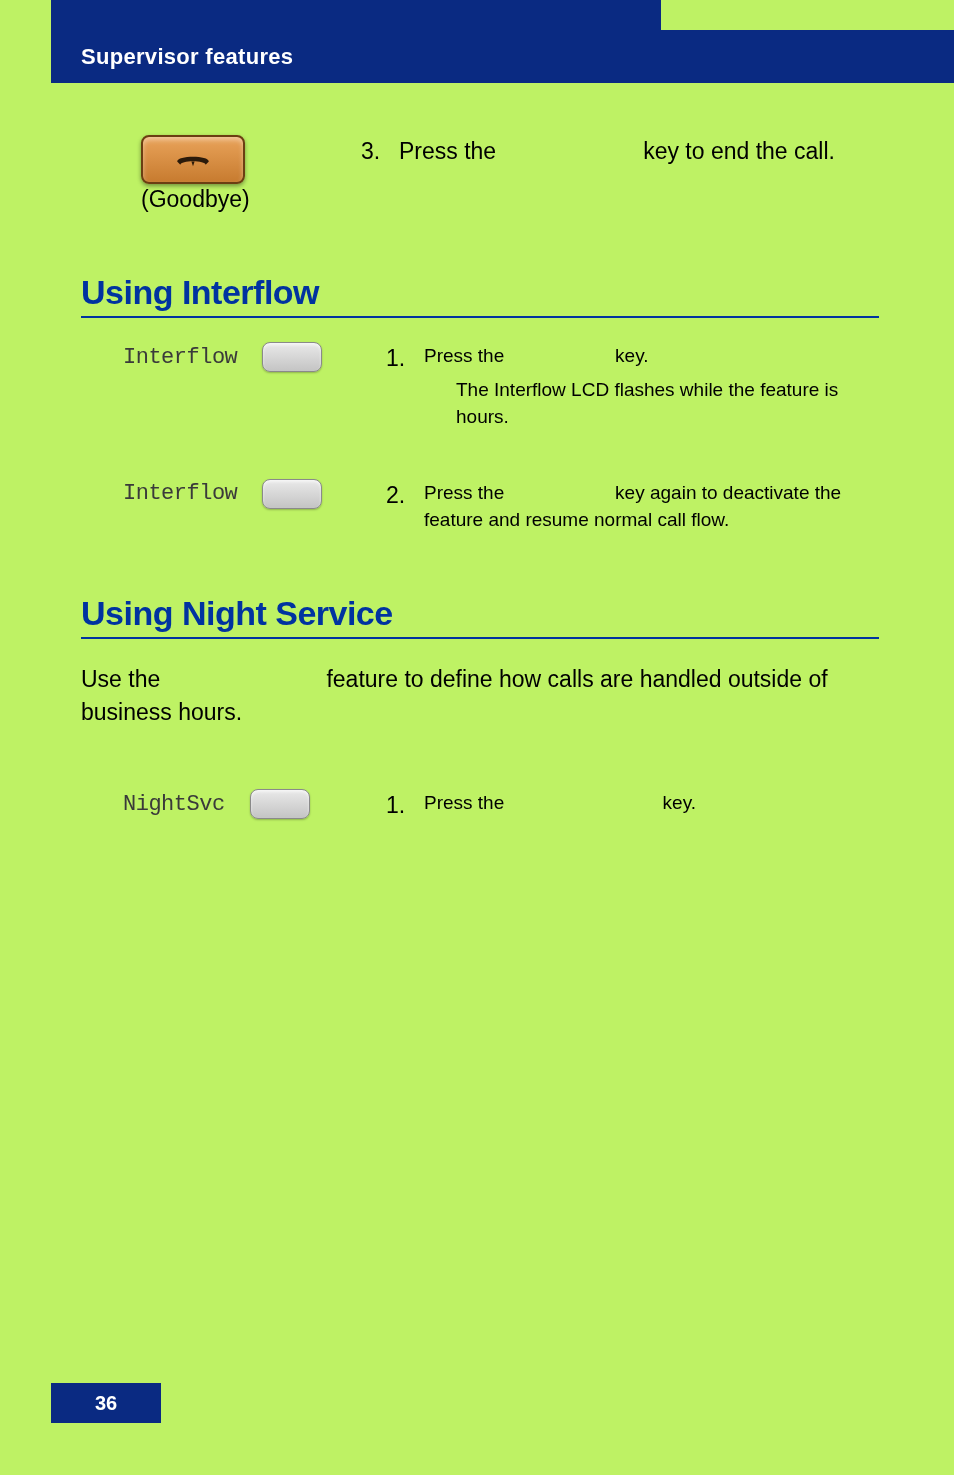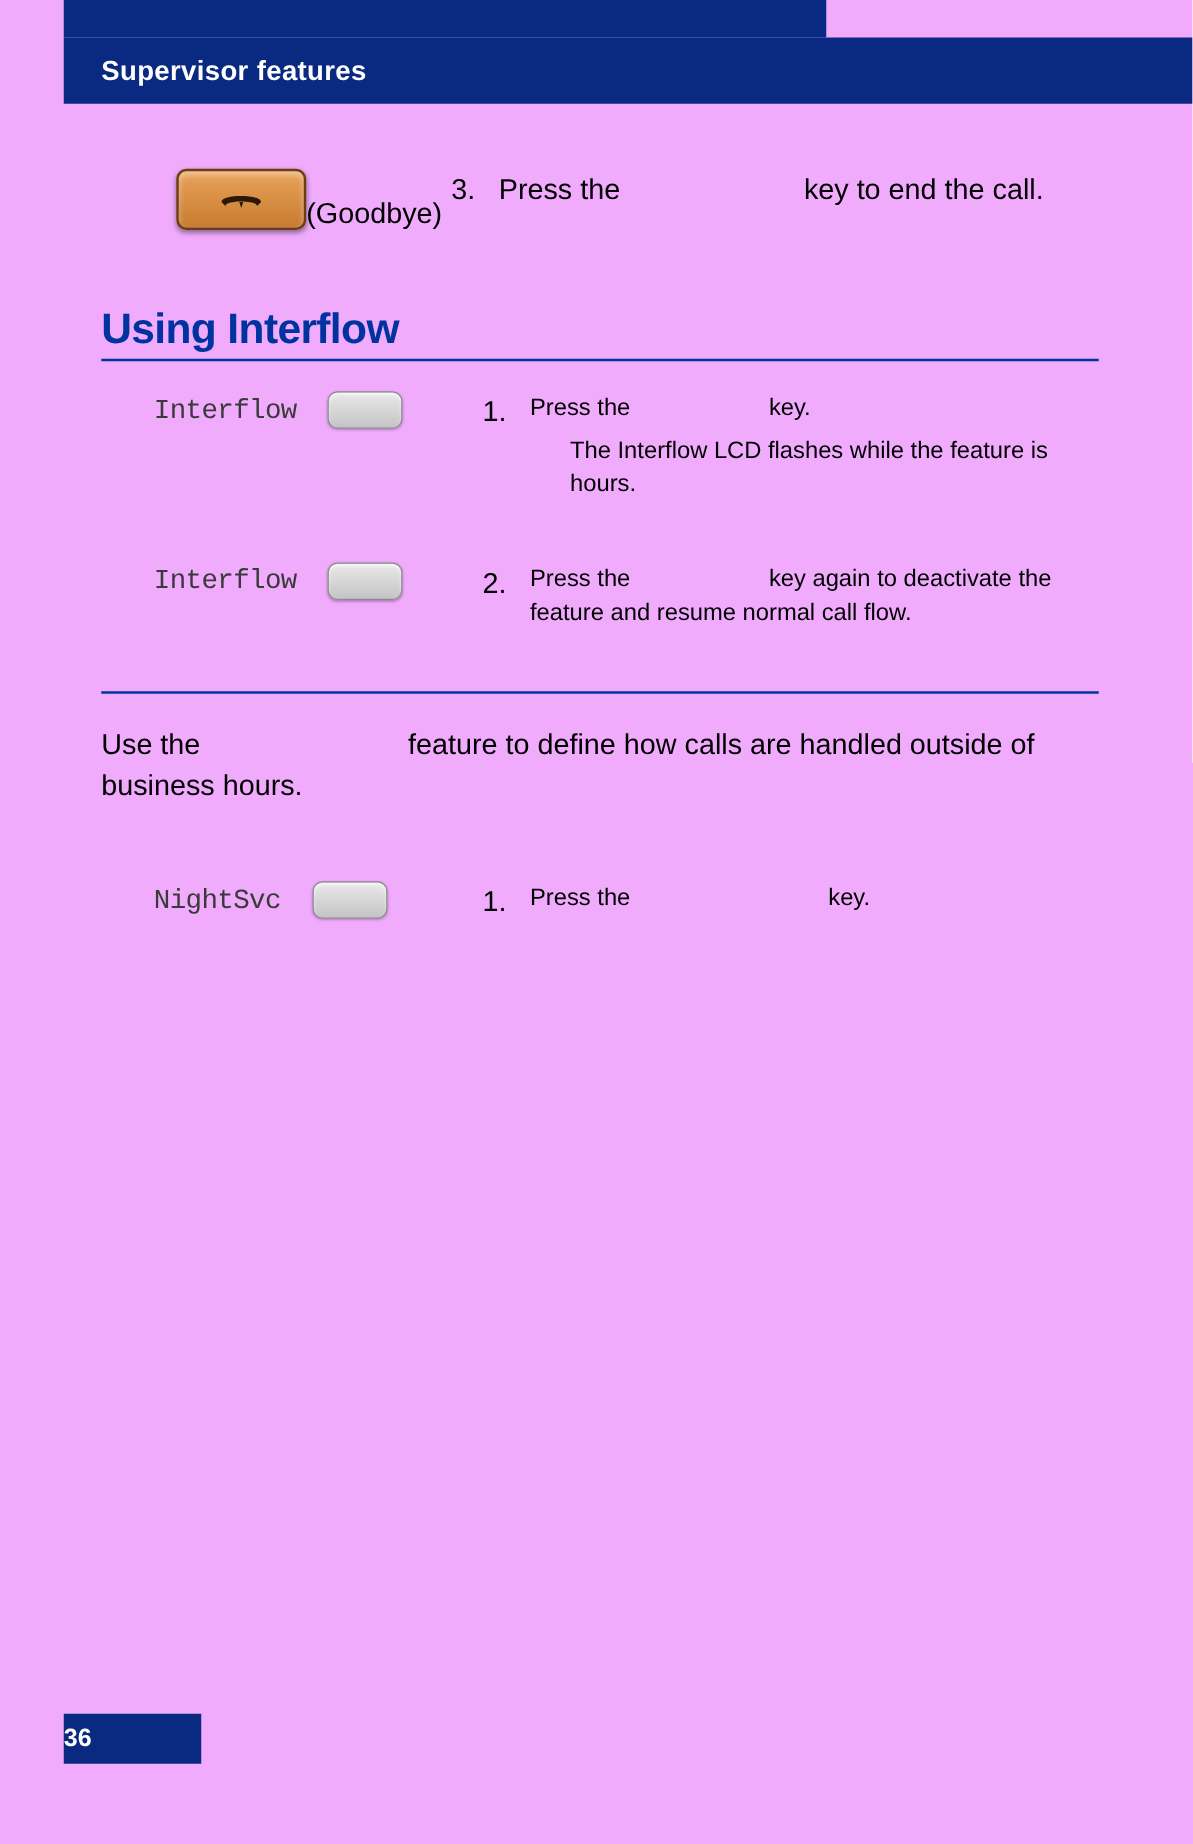--- a/index.html
+++ b/index.html
@@ -7,21 +7,21 @@
     padding: 0;
     background: #ffffff;
     font-family: Arial, Helvetica, sans-serif;
     color: #000000;
   }
   .page {
     width: 954px;
     height: 1475px;
     position: relative;
     box-sizing: border-box;
-    background: #f0abfc;
+    background: #bef264;
   }
   
   .top-tab {
     position: absolute;
     top: 0;
     left: 51px;
     width: 610px;
     height: 30px;
     background: #0a2a82;
   }
@@ -50,22 +50,22 @@
   }
 
   .goodbye-row {
     display: flex;
     align-items: flex-start;
     margin-top: 25px;
   }
   .goodbye-col {
     width: 280px;
     display: flex;
-    flex-direction: row;
-    align-items: flex-end;
+    flex-direction: column;
+    align-items: flex-start;
     padding-left: 60px;
     box-sizing: border-box;
   }
   .goodbye-key {
     width: 100px;
     height: 45px;
     border-radius: 8px;
     background: linear-gradient(#e9a35a, #c77b2f);
     border: 2px solid #6b3e12;
     box-shadow: inset 0 3px 5px rgba(255,255,255,0.4), 0 2px 4px rgba(0,0,0,0.4);
@@ -147,29 +147,30 @@
   }
   .step-text .note {
     margin-top: 6px;
     padding-left: 32px;
   }
 
   
   .page-number-box {
     position: absolute;
     left: 51px;
-    bottom: 64px;
+    bottom: 52px;
     width: 110px;
     height: 40px;
     background: #0a2a82;
     color: #ffffff;
     font-weight: bold;
     font-size: 20px;
     display: flex;
     align-items: center;
+    justify-content: center;
   }
 </style>
 </head>
 <body>
 
 <div class="page">
 
   <div class="top-tab"></div>
 
   <div class="header-bar">
@@ -215,20 +216,21 @@
       <div class="key-label-col">
         <span class="lcd-text">Interflow</span>
         <span class="soft-key"></span>
       </div>
       <div class="step-col">
         <div class="step-num">2.</div>
         <div class="step-text" style="white-space: pre-wrap;">Press the                     key again to deactivate the feature and resume normal call flow.</div>
       </div>
     </div>
 
+    <div class="section-title">Using Night Service</div>
     <div class="section-rule"></div>
     <div class="section-intro" style="white-space: pre-wrap;">Use the                          feature to define how calls are handled outside of business hours.</div>
 
     <div class="key-row">
       <div class="key-label-col">
         <span class="lcd-text">NightSvc</span>
         <span class="soft-key"></span>
       </div>
       <div class="step-col">
         <div class="step-num">1.</div>

